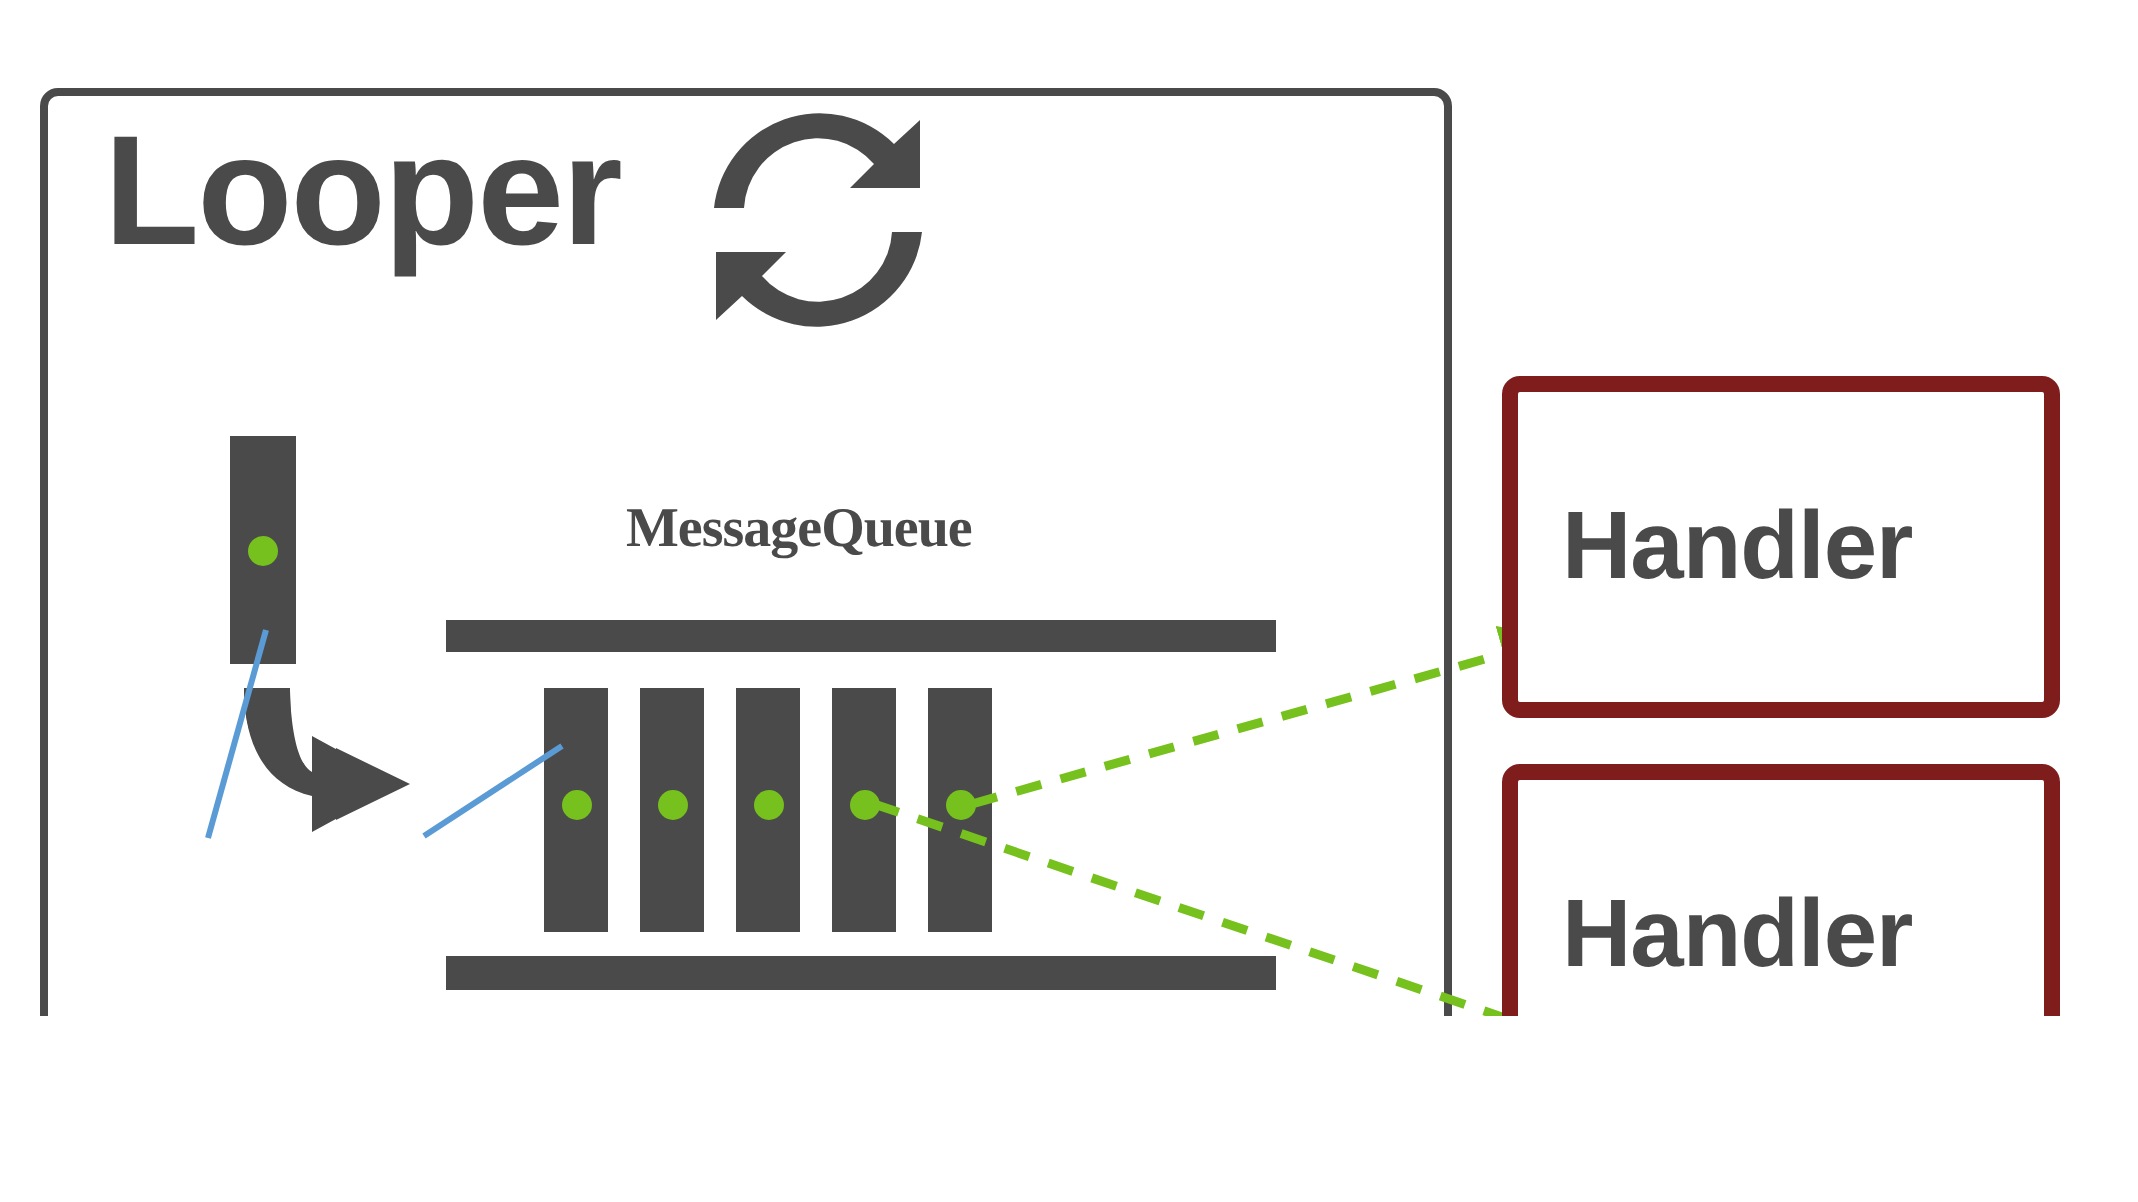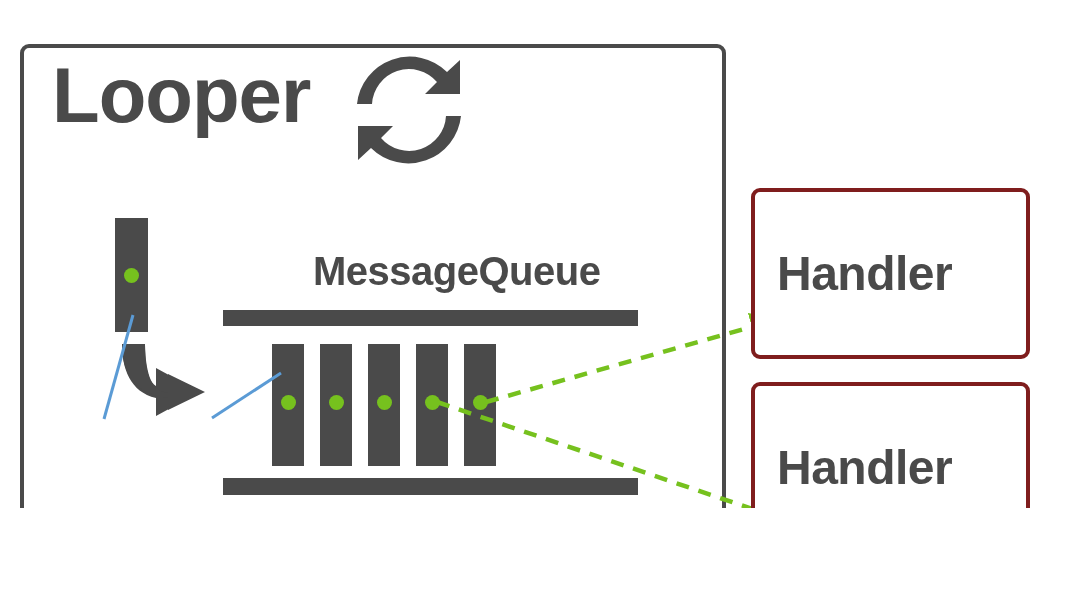--- a/index.html
+++ b/index.html
@@ -35,41 +35,42 @@
   }
   #looper-title {
     left: 52px;
     top: 56px;
     font-size: 78px;
     letter-spacing: -1px;
   }
   #mq-title {
     left: 313px;
     top: 251px;
-    font-size: 40px;
+    font-size: 28px;
     letter-spacing: -0.5px;
+    font-family: Liberation Serif, serif;
   }
   #message-title {
     left: 36px;
     top: 423px;
     font-size: 37px;
     letter-spacing: -0.5px;
   }
   .handler-title {
     font-size: 48px;
     letter-spacing: -0.5px;
     color: #4a4a4a;
     font-weight: bold;
     line-height: 1;
   }
   .handler-box {
     position: absolute;
     box-sizing: border-box;
     background: #ffffff;
-    border: 4px solid #7f1d1d;
+    border: 8px solid #7f1d1d;
     border-radius: 9px;
     display: flex;
     align-items: center;
     justify-content: flex-start;
     padding-left: 22px;
   }
   #handler-box-1 { left: 751px; top: 188px; width: 279px; height: 171px; }
   #handler-box-2 { left: 751px; top: 382px; width: 279px; height: 171px; }
   #looper-box {
     position: absolute;

